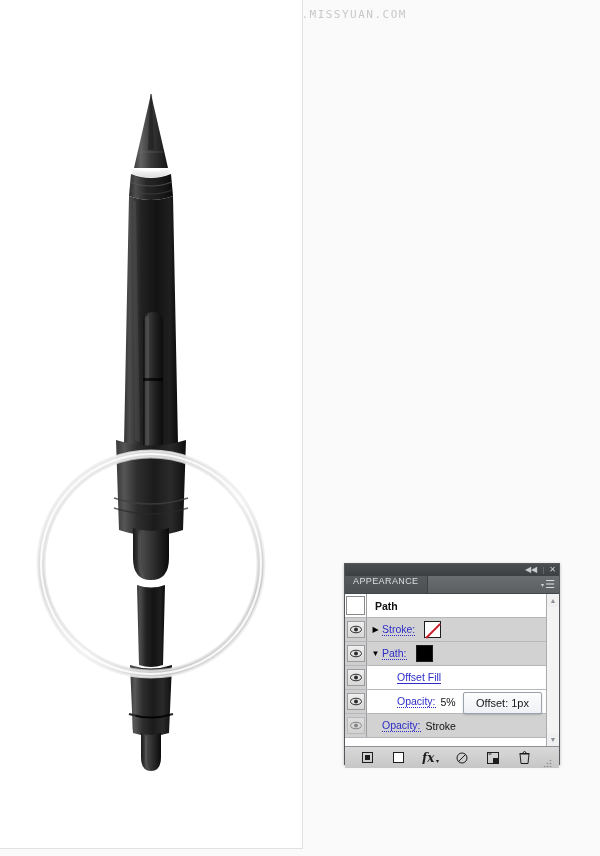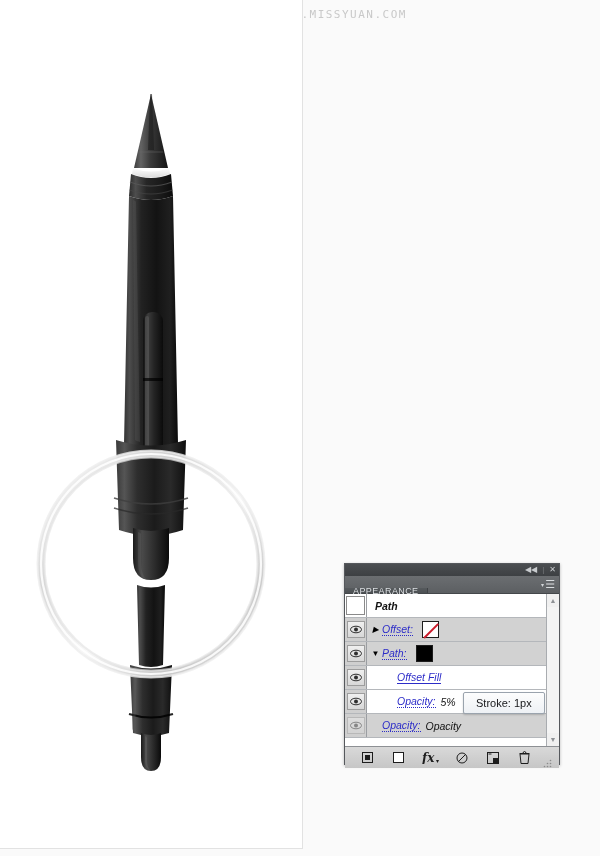--- a/index.html
+++ b/index.html
@@ -55,42 +55,41 @@
 
   .tabstrip{
     height:17px;
     background:linear-gradient(#6b6e71,#5c5f62);
     display:flex;align-items:stretch;
     border-bottom:1px solid #44474a;
   }
   .tab{
     background:linear-gradient(#565a5d,#4c5053);
     color:#dcdfe2;
-    display:flex;align-items:center;
+    display:flex;
     padding:0 8px;
     font-size:9px;letter-spacing:.4px;
     border-right:1px solid #3f4245;
     cursor:pointer;
-    margin-top:12px;
   }
   .tabfill{flex:1;}
   .tabmenu{
     display:flex;align-items:center;gap:1px;padding-right:4px;cursor:pointer;
   }
   .tabmenu .caret{color:#d2d5d8;font-size:6px;line-height:6px;}
   .tabmenu .burger{color:#d8dbde;font-size:11px;line-height:9px;}
 
   .panel-body{
     position:relative;
     height:152px;
     background:#ffffff;
     display:flex;
     border-bottom:1px solid #8d9094;
   }
-  .rows{flex:1;position:relative;overflow:hidden;font-style:italic;}
+  .rows{flex:1;position:relative;overflow:hidden;}
 
   .row{
     display:flex;align-items:center;
     height:24px;
     border-bottom:1px solid #b4b7bb;
     box-sizing:border-box;
     position:relative;
   }
   .row.gray{background:#d2d2d2;}
   .row.white{background:#ffffff;}
@@ -327,21 +326,21 @@
       <div class="row gray">
         <div class="eyecol">
           <div class="eyebox">
             <svg width="12" height="9" viewBox="0 0 12 9">
                 <ellipse cx="6" cy="4.5" rx="5.5" ry="3.3" fill="none" stroke="#2f2f2f" stroke-width="1"></ellipse>
                 <circle cx="6" cy="4.5" r="2" fill="#2f2f2f"></circle>
               </svg>
           </div>
         </div>
         <span class="disc">▶</span>
-        <span class="rowlabel">Offset:</span>
+        <span class="rowlabel">Stroke:</span>
         <span class="swatch-none"></span>
       </div>
 
       <div class="row gray">
         <div class="eyecol">
           <div class="eyebox">
             <svg width="12" height="9" viewBox="0 0 12 9">
                 <ellipse cx="6" cy="4.5" rx="5.5" ry="3.3" fill="none" stroke="#2f2f2f" stroke-width="1"></ellipse>
                 <circle cx="6" cy="4.5" r="2" fill="#2f2f2f"></circle>
               </svg>
@@ -383,32 +382,32 @@
         <div class="eyecol">
           <div class="eyebox dim">
             <svg width="12" height="9" viewBox="0 0 12 9">
                 <ellipse cx="6" cy="4.5" rx="5.5" ry="3.3" fill="none" stroke="#2f2f2f" stroke-width="1"></ellipse>
                 <circle cx="6" cy="4.5" r="2" fill="#2f2f2f"></circle>
               </svg>
           </div>
         </div>
         <span class="disc"></span>
         <span class="rowlabel">Opacity:</span>
-        <span class="rowvalue">Opacity</span>
+        <span class="rowvalue">Stroke</span>
       </div>
 
     </div>
 
     <div class="vscroll">
       <div class="vs-arrow">▲</div>
       <div class="vs-track"></div>
       <div class="vs-arrow">▼</div>
     </div>
 
-    <div id="tooltip">Stroke: 1px</div>
+    <div id="tooltip">Offset: 1px</div>
   </div>
 
   <div class="footer">
     <div class="fbtn">
       <svg width="11" height="11" viewBox="0 0 11 11">
           <rect x="0.5" y="0.5" width="10" height="10" fill="none" stroke="#1d1d1d"></rect>
           <rect x="3" y="3" width="5" height="5" fill="#1d1d1d"></rect>
         </svg>
     </div>
     <div class="fbtn">

